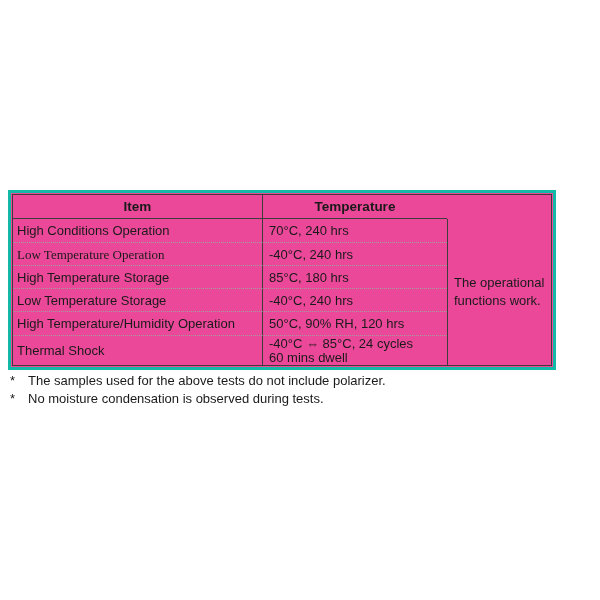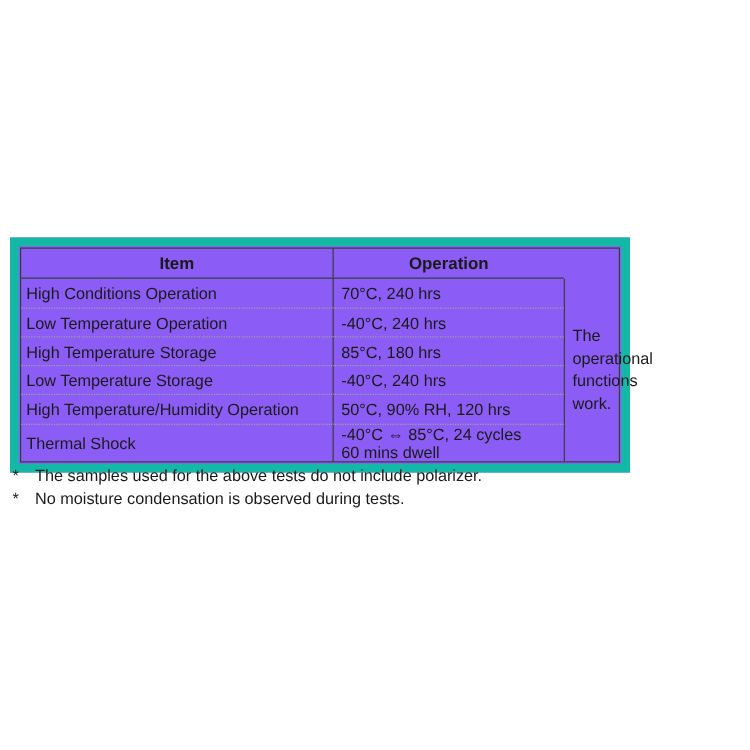--- a/index.html
+++ b/index.html
@@ -14,25 +14,25 @@
     overflow: hidden;
     font-family: "Liberation Sans", "DejaVu Sans", sans-serif;
     color: #1a1a1a;
   }
 
   
   .table-outer {
     position: absolute;
     left: 8px;
     top: 190px;
-    width: 496px;
+    width: 548px;
     box-sizing: border-box;
-    border: 7px solid #14b8a6;
+    border: 3px solid #14b8a6;
     padding: 1px;
-    background: #8b5cf6;
+    background: #ec4899;
   }
   .tbl {
     box-sizing: border-box;
     border: 1px solid #3d3d3d;
     display: grid;
     grid-template-columns: 249px 185px 1fr;
     grid-template-rows: 24px 23px 23px 23px 23px 24px 30px;
     font-size: 13px;
     line-height: 15px;
   }
@@ -85,28 +85,28 @@
     flex: 0 0 18px;
   }
 </style>
 </head>
 <body>
 
 <div class="table-outer">
   <div class="tbl">
 
     <div class="cell th" style="grid-column:1; grid-row:1;">Item</div>
-    <div class="cell th vline" style="grid-column:2; grid-row:1;">Operation</div>
+    <div class="cell th vline" style="grid-column:2; grid-row:1;">Temperature</div>
 
     <div class="criteria-cell">The operational functions work.</div>
 
     <div class="cell item-cell" style="grid-column:1; grid-row:2;">High Conditions Operation</div>
     <div class="cell cond-cell vline" style="grid-column:2; grid-row:2;">70°C, 240 hrs</div>
 
-    <div class="cell item-cell sep" style="grid-column:1; grid-row:3;">Low Temperature Operation</div>
+    <div class="cell item-cell sep" style="grid-column:1; grid-row:3;font-family:Liberation Serif, serif;">Low Temperature Operation</div>
     <div class="cell cond-cell vline sep" style="grid-column:2; grid-row:3;">-40°C, 240 hrs</div>
 
     <div class="cell item-cell sep" style="grid-column:1; grid-row:4;">High Temperature Storage</div>
     <div class="cell cond-cell vline sep" style="grid-column:2; grid-row:4;">85°C, 180 hrs</div>
 
     <div class="cell item-cell sep" style="grid-column:1; grid-row:5;text-align:center;">Low Temperature Storage</div>
     <div class="cell cond-cell vline sep" style="grid-column:2; grid-row:5;">-40°C, 240 hrs</div>
 
     <div class="cell item-cell sep" style="grid-column:1; grid-row:6;">High Temperature/Humidity Operation</div>
     <div class="cell cond-cell vline sep" style="grid-column:2; grid-row:6;">50°C, 90% RH, 120 hrs</div>

